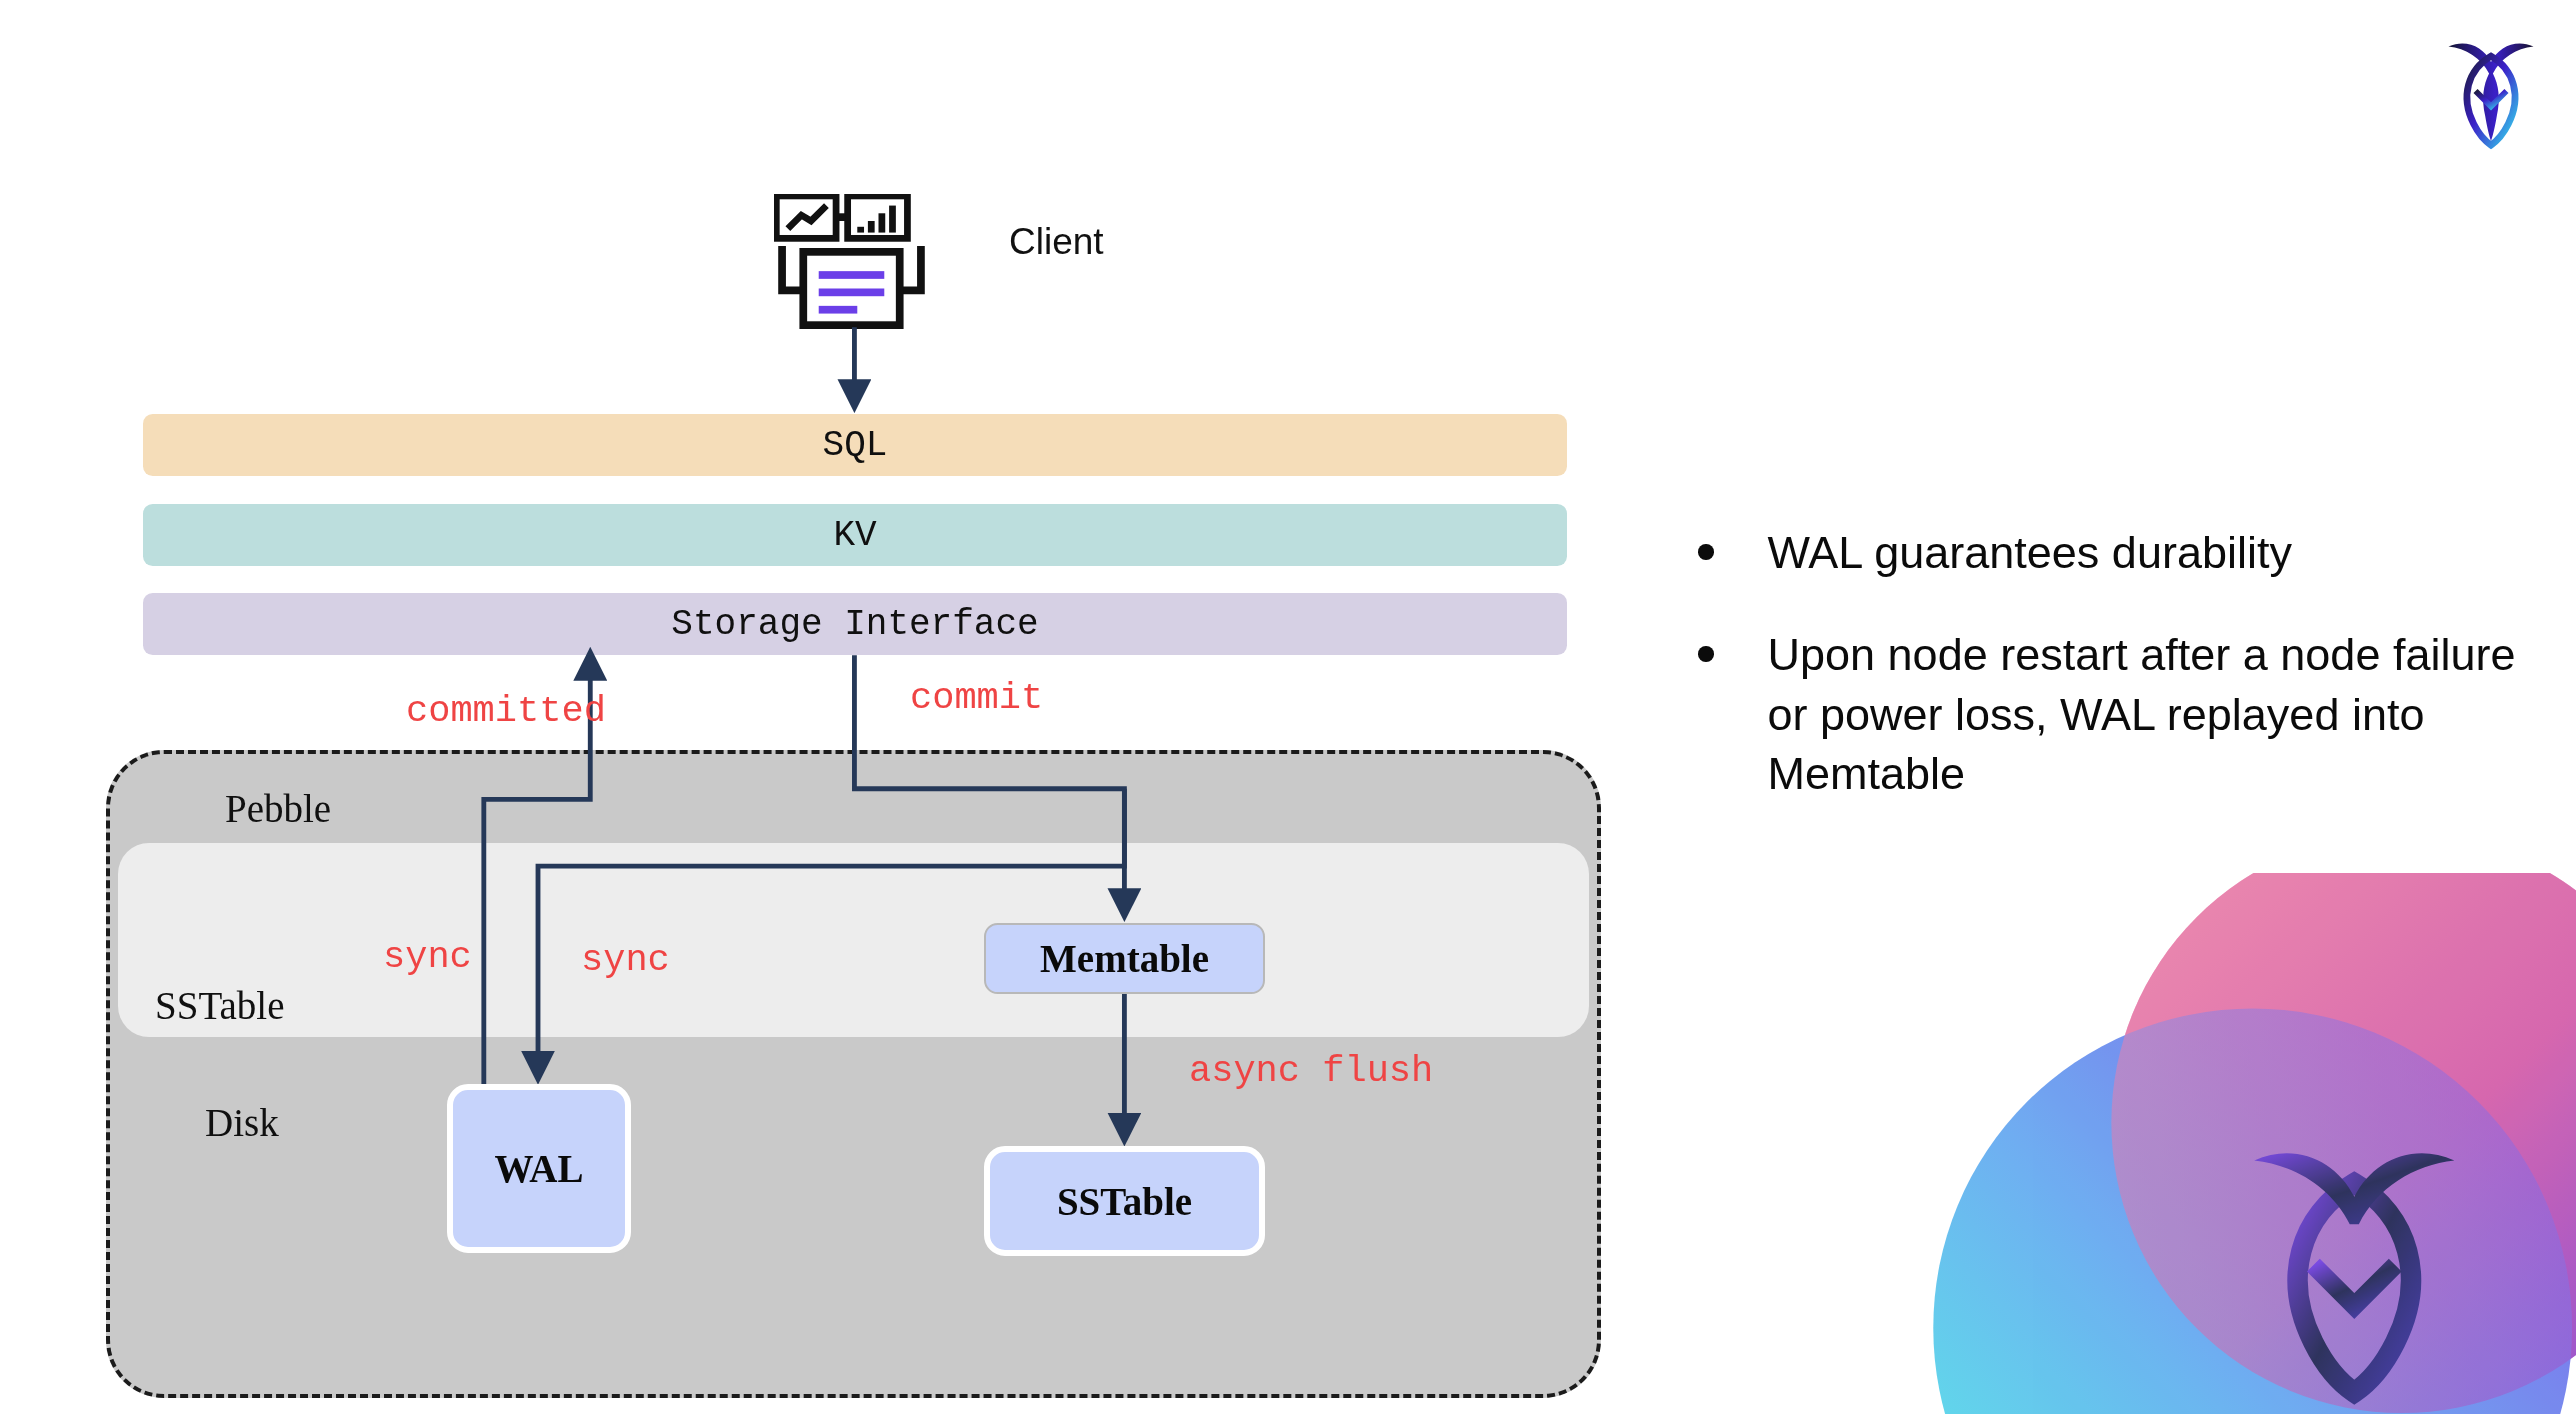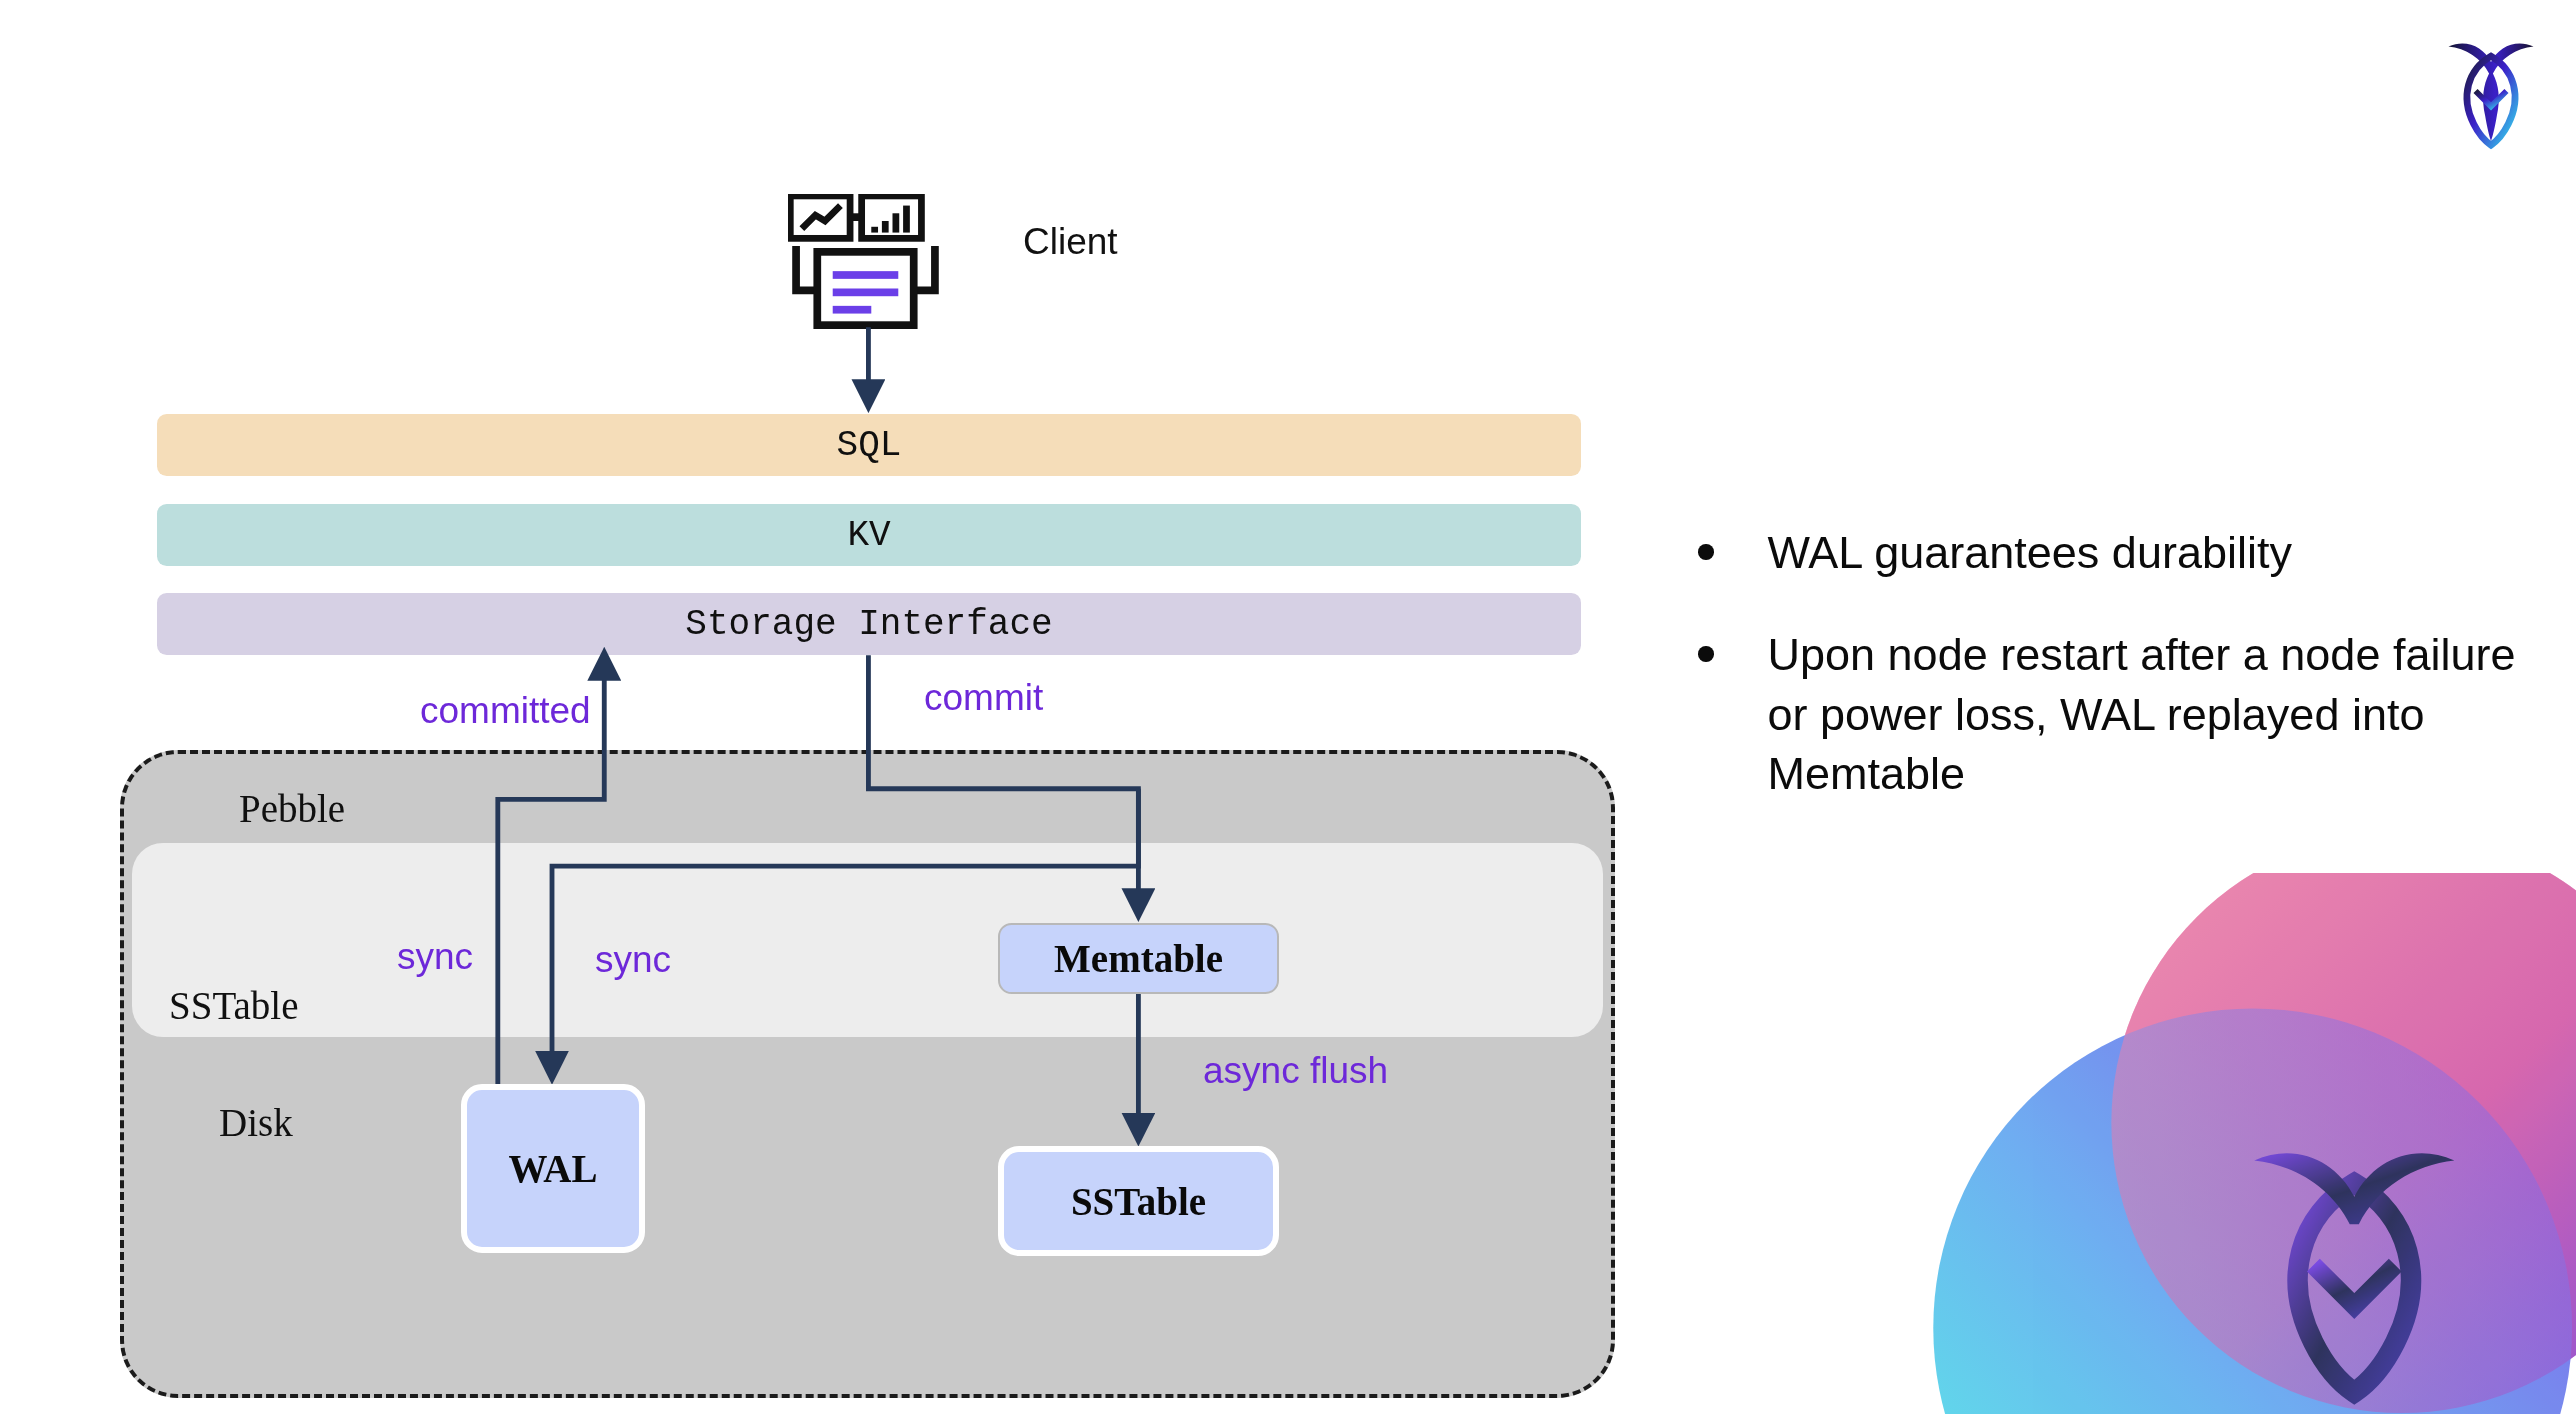--- a/index.html
+++ b/index.html
@@ -23,21 +23,21 @@
     white-space:nowrap;
   }
 
   
   .logo{position:absolute;right:27px;top:27px;width:116px;height:124px;}
 
   
   .decor{position:absolute;right:0;bottom:0;width:697px;height:542px;pointer-events:none;}
 
   
-  .diagram{position:absolute;left:0;top:0;width:1645px;height:1415px;margin-left:14px;}
+  .diagram{position:absolute;left:0;top:0;width:1645px;height:1415px;}
 
   
   .client-icon{position:absolute;left:774px;top:194px;width:155px;height:135px;}
   .client-label{
     position:absolute;left:1009px;top:221px;
     font-size:37px;color:#111;
     font-family:"Liberation Sans", sans-serif;
   }
 
   
@@ -100,22 +100,22 @@
   }
   .node-wal{left:447px;top:1084px;width:184px;height:169px;}
   .node-sstable{left:984px;top:1146px;width:281px;height:110px;}
 
   
   .wires{position:absolute;left:0;top:0;width:1645px;height:1415px;}
 
   
   .elabel{
     position:absolute;
-    font-family:Liberation Sans, sans-serif;
-    font-size:37px;color:#6d28d9;
+    font-family:Liberation Mono, monospace;
+    font-size:37px;color:#ef4444;
     white-space:nowrap;
   }
   .lab-committed{left:406px;top:690px;}
   .lab-commit{left:910px;top:677px;}
   .lab-sync1{left:383px;top:936px;}
   .lab-sync2{left:581px;top:939px;}
   .lab-asyncflush{left:1189px;top:1050px;}
 
   
   .bullets{

